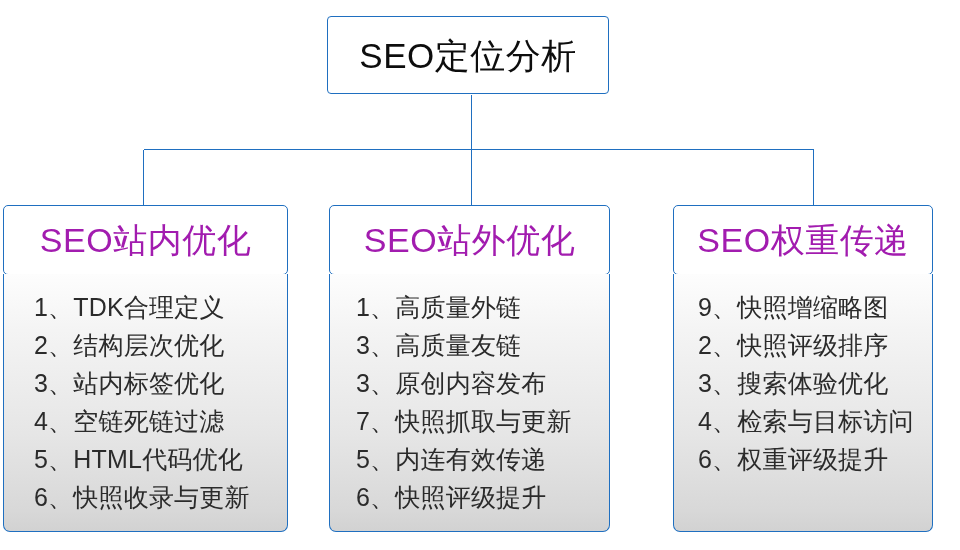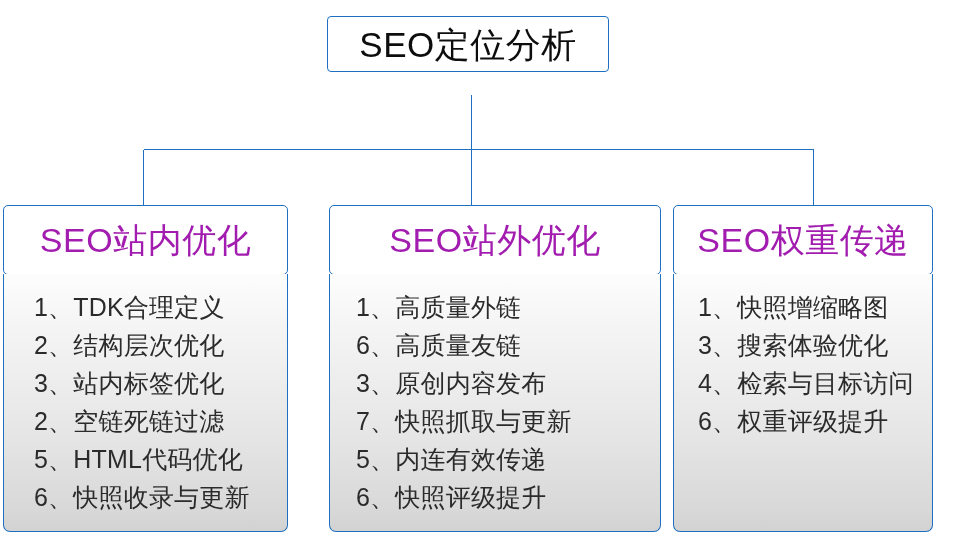--- a/index.html
+++ b/index.html
@@ -31,21 +31,21 @@
     height: 550px;
     pointer-events: none;
   }
 
   
   .root-node {
     position: absolute;
     left: 327px;
     top: 16px;
     width: 282px;
-    height: 56px;
+    height: 78px;
     box-sizing: border-box;
     border: 1.6px solid #1f6fc0;
     border-radius: 4px;
     background: #ffffff;
     display: flex;
     align-items: center;
     justify-content: center;
   }
   .root-title {
     font-size: 35px;
@@ -56,21 +56,21 @@
   }
 
   
   .card {
     position: absolute;
     top: 205px;
     width: 287px;
     height: 327px;
   }
   .card-1 { left: 3px;   width: 285px; }
-  .card-2 { left: 329px; width: 332px; }
+  .card-2 { left: 329px; width: 281px; }
   .card-3 { left: 673px; width: 260px; }
 
   .card-header {
     box-sizing: border-box;
     height: 70px;
     border: 1.6px solid #1f6fc0;
     border-radius: 5px;
     background: #ffffff;
     display: flex;
     align-items: center;
@@ -139,50 +139,51 @@
 
   <div class="card card-1">
     <div class="card-header">
       <div class="card-header-title">SEO站内优化</div>
     </div>
     <div class="card-body">
       <ul class="card-list">
         <li class="card-list-item">1、TDK合理定义</li>
         <li class="card-list-item">2、结构层次优化</li>
         <li class="card-list-item">3、站内标签优化</li>
-        <li class="card-list-item">2、空链死链过滤</li>
+        <li class="card-list-item">4、空链死链过滤</li>
         <li class="card-list-item">5、HTML代码优化</li>
         <li class="card-list-item">6、快照收录与更新</li>
       </ul>
     </div>
   </div>
 
   <div class="card card-2">
     <div class="card-header">
       <div class="card-header-title">SEO站外优化</div>
     </div>
     <div class="card-body">
       <ul class="card-list">
         <li class="card-list-item">1、高质量外链</li>
-        <li class="card-list-item">6、高质量友链</li>
+        <li class="card-list-item">3、高质量友链</li>
         <li class="card-list-item">3、原创内容发布</li>
         <li class="card-list-item">7、快照抓取与更新</li>
         <li class="card-list-item">5、内连有效传递</li>
         <li class="card-list-item">6、快照评级提升</li>
       </ul>
     </div>
   </div>
 
   <div class="card card-3">
     <div class="card-header">
       <div class="card-header-title">SEO权重传递</div>
     </div>
     <div class="card-body">
       <ul class="card-list">
-        <li class="card-list-item">1、快照增缩略图</li>
+        <li class="card-list-item">9、快照增缩略图</li>
+        <li class="card-list-item">2、快照评级排序</li>
         <li class="card-list-item">3、搜索体验优化</li>
         <li class="card-list-item">4、检索与目标访问</li>
         <li class="card-list-item">6、权重评级提升</li>
       </ul>
     </div>
   </div>
 
 </div>
 
 </body></html>

